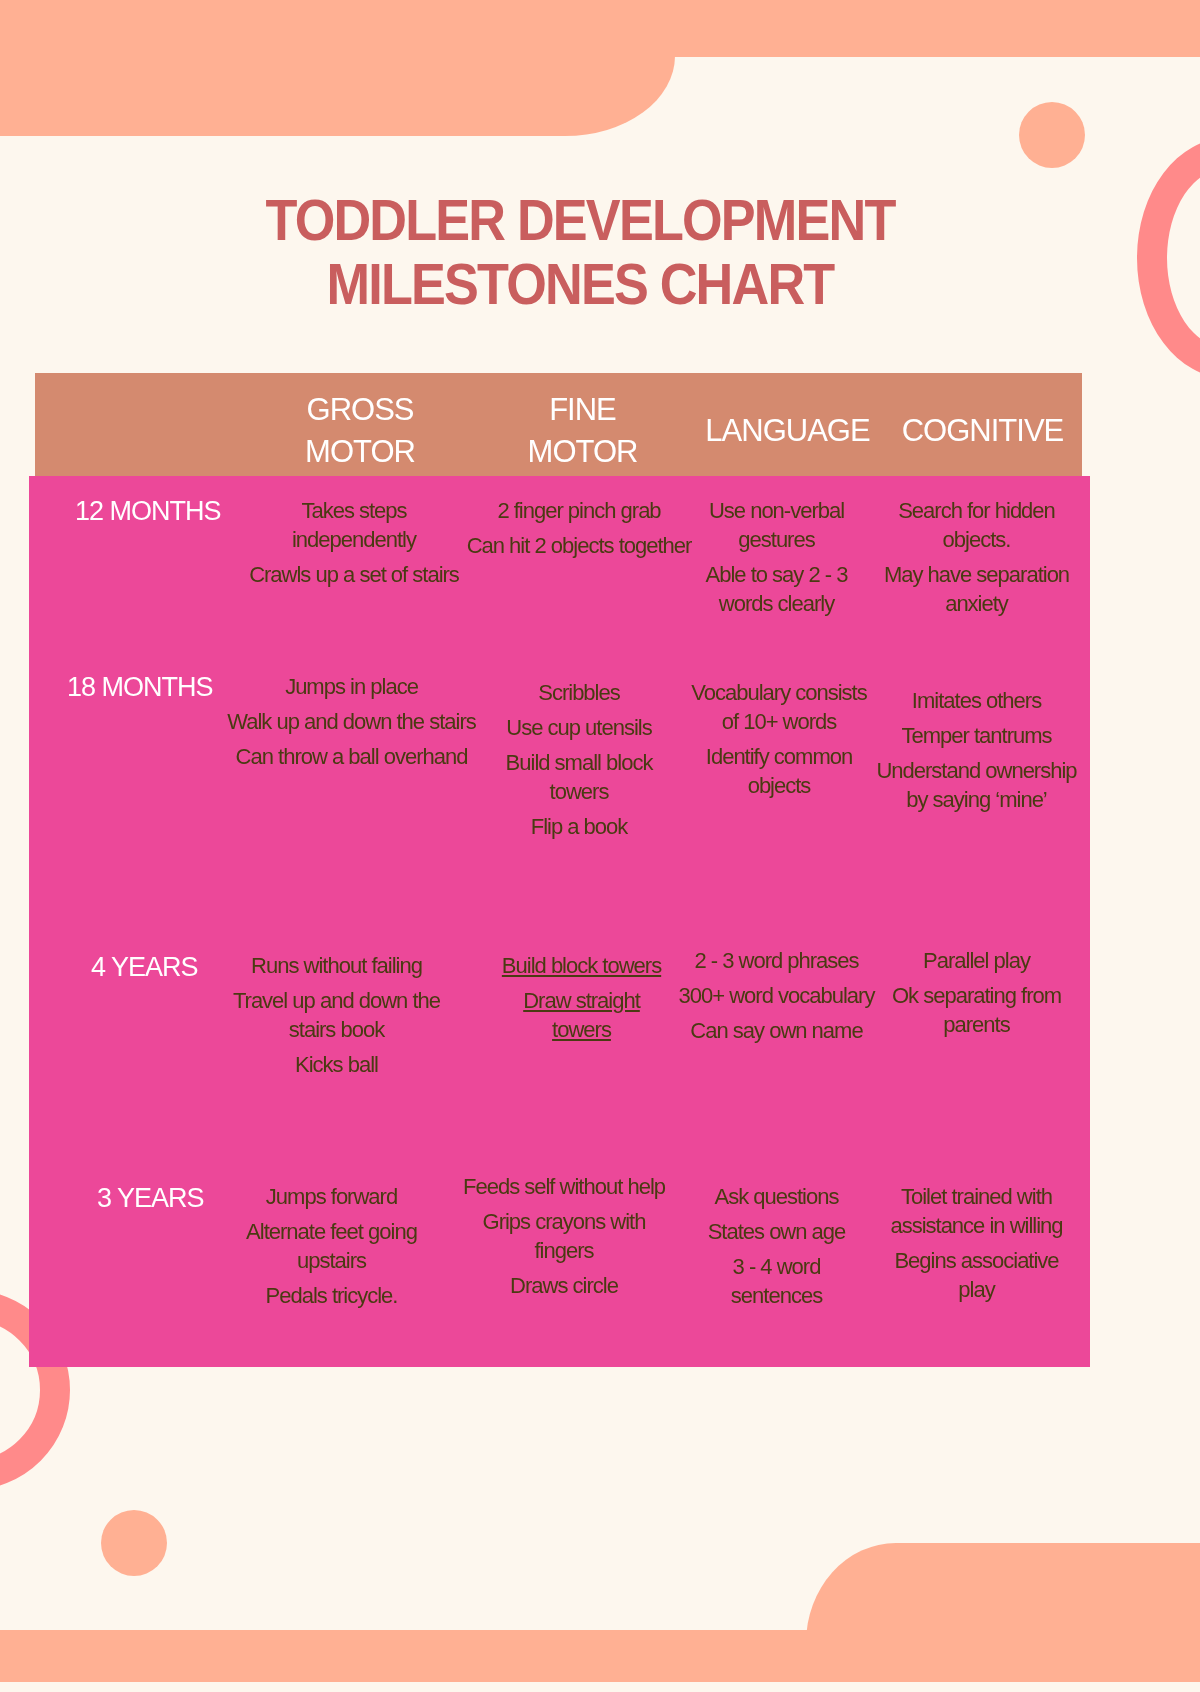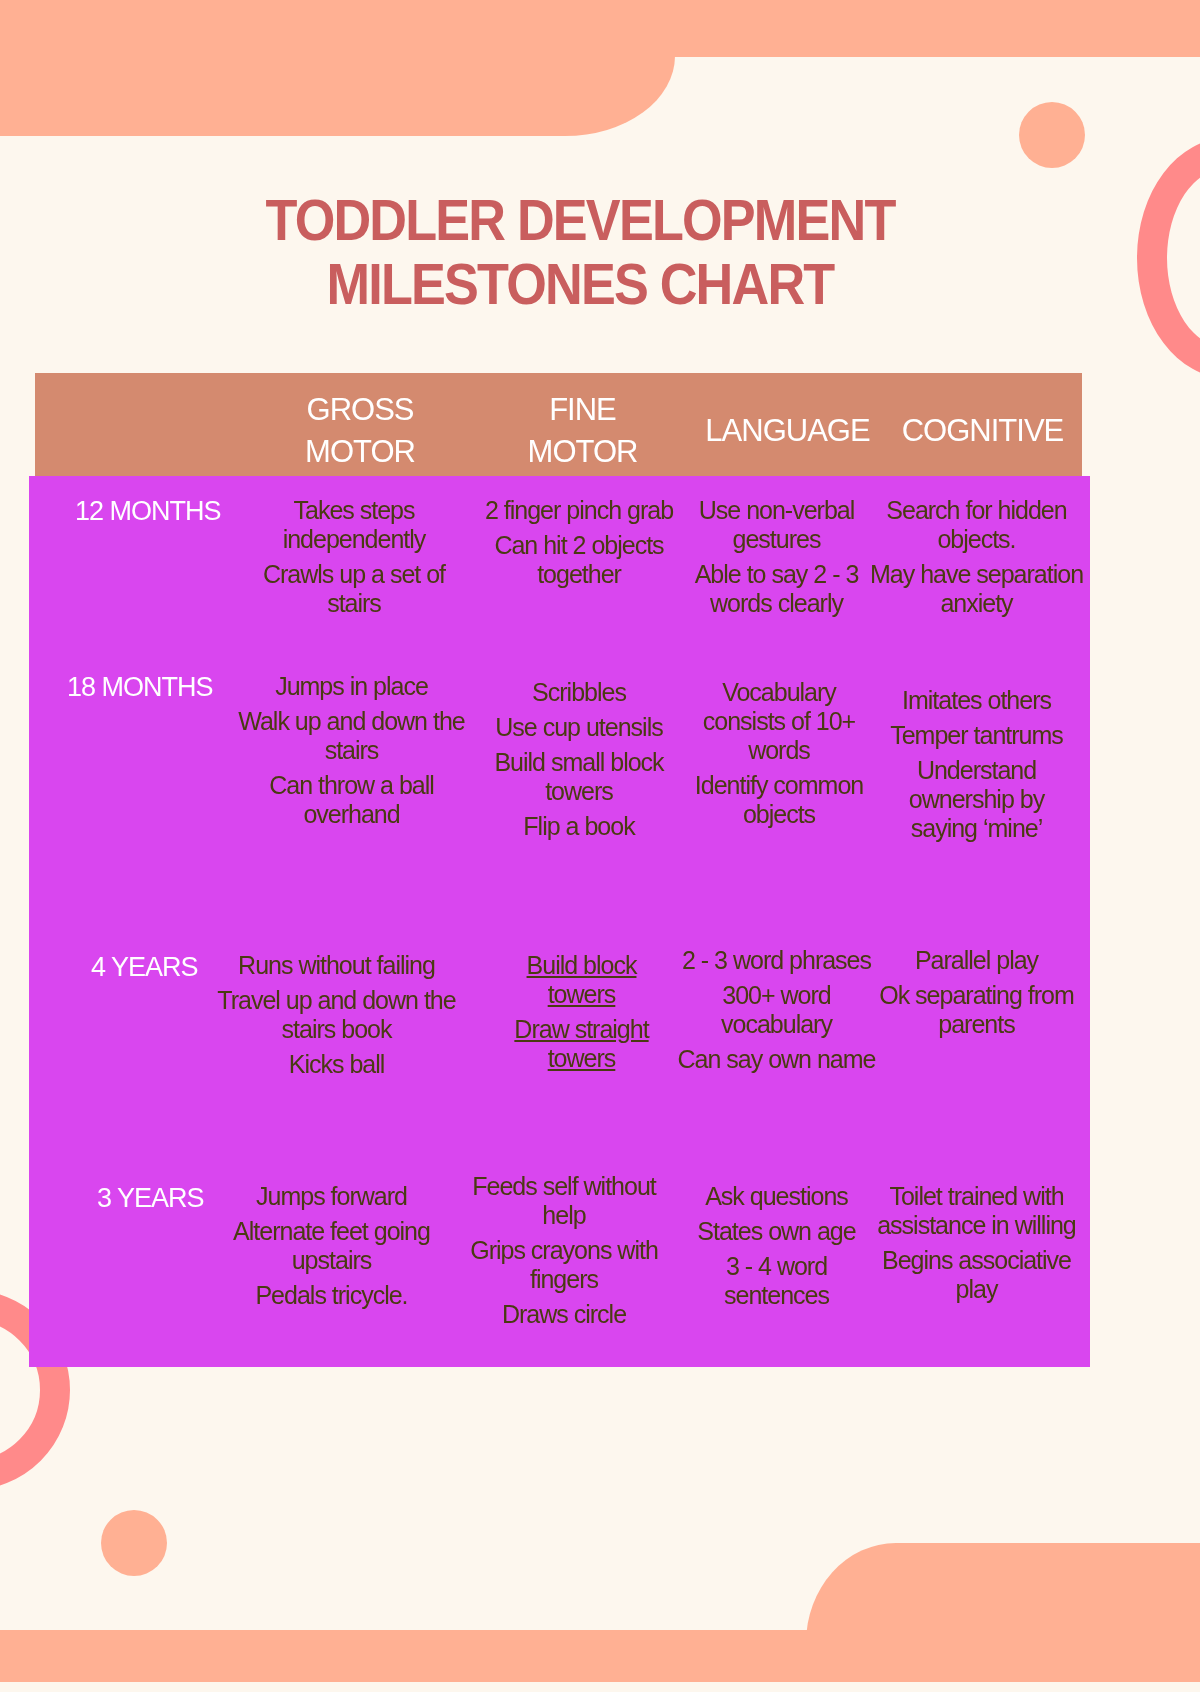--- a/index.html
+++ b/index.html
@@ -30,28 +30,28 @@
     position: absolute; left: 35px; top: 349px; width: 1047px; height: 116px;
     background: #d48a6f;
     margin-top: 24px;
   }
   .hcell {
     position: absolute; top: 0; height: 116px; display: flex; align-items: center; justify-content: center;
     text-align: center; color: #fff; font-size: 31px; line-height: 42px; letter-spacing: -1px;
   }
   .table-body {
     position: absolute; left: 29px; top: 476px; width: 1061px; height: 891px;
-    background: #d946ef;
+    background: #ec4899;
   }
   .age {
     position: absolute; color: #fff; font-size: 27px; letter-spacing: -1px; font-weight: normal;
     white-space: nowrap;
   }
   .cell {
-    position: absolute; text-align: center; color: #4a3a12; font-size: 25px; line-height: 29px;
+    position: absolute; text-align: center; color: #4a3a12; font-size: 22px; line-height: 29px;
     letter-spacing: -1px;
   }
   .cell .item { display: block; margin-bottom: 6px; }
 </style>
 </head>
 <body>
 
 <div class="deco top-band"></div>
 <div class="deco top-blob"></div>
 <div class="deco dot-top"></div>

